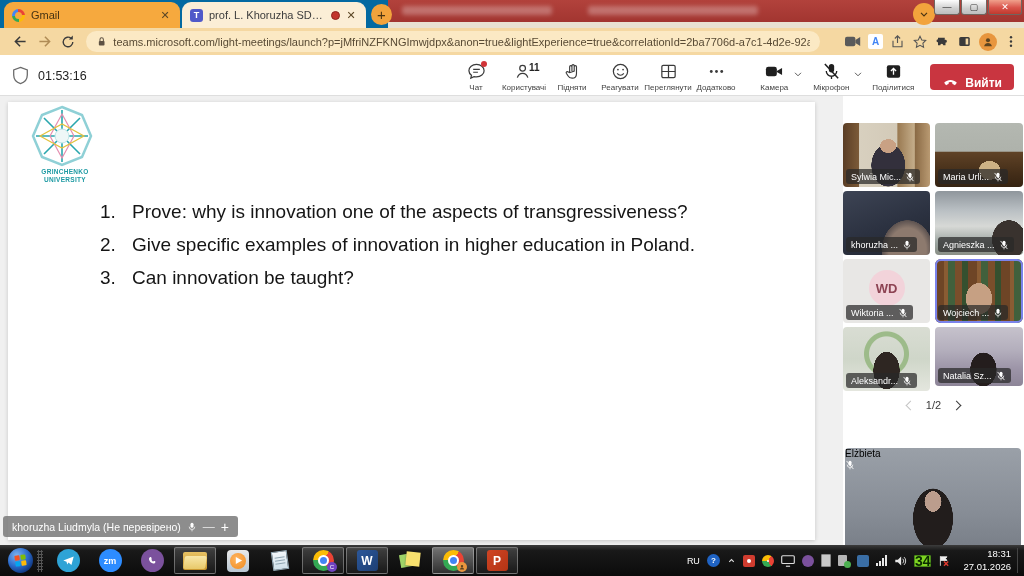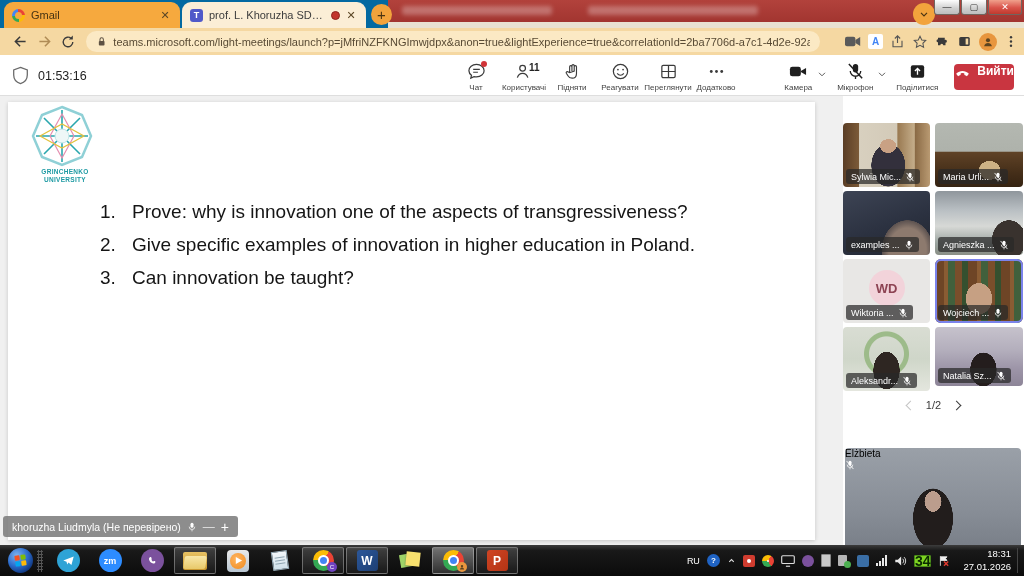--- a/index.html
+++ b/index.html
@@ -38,21 +38,21 @@
   .tmbar{position:absolute;left:0;top:55px;width:1024px;height:41px;background:#fff;border-bottom:1px solid #dedede}
   .timer-wrap{position:absolute;left:12px;top:11px;display:flex;align-items:center;gap:9px}
   .timer{font-size:12.5px;color:#242424}
   .tmbtns{position:absolute;left:452px;top:3px;display:flex;align-items:flex-start}
   .tmbtn{width:48px;display:flex;flex-direction:column;align-items:center;padding-top:4px;position:relative}
   .tmbtn .lbl{font-size:8px;color:#424242;margin-top:2px;white-space:nowrap}
   .reddot{position:absolute;top:3px;right:13px;width:6px;height:6px;background:#d13438;border-radius:50%}
   .pcount{position:absolute;top:4px;left:29px;font-size:10px;font-weight:bold;color:#242424}
   .chev-sm{width:12px;margin:10px 2px 0 -4px}
   .tm-right{position:absolute;right:10px;top:3px;display:flex;align-items:flex-start}
-  .leave-btn{margin-top:6px;margin-left:10px;height:26px;background:#c93540;border-radius:4px;color:#fff;font-size:12px;font-weight:bold;display:flex;align-items:flex-start;gap:6px;padding:0 0}
+  .leave-btn{margin-top:6px;margin-left:10px;height:26px;background:#c93540;border-radius:4px;color:#fff;font-size:12px;font-weight:bold;display:flex;align-items:flex-end;gap:6px;padding:0 12px}
 
   
   .content{position:absolute;left:0;top:96px;width:1024px;height:449px;background:#fff}
   .stage{position:absolute;left:0;top:0;width:843px;height:449px;background:#f0f0f0}
   .slide{position:absolute;left:8px;top:6px;width:807px;height:438px;background:#fff;box-shadow:0 1px 4px rgba(0,0,0,.18)}
   .logo{position:absolute;left:22px;top:2px;width:70px;text-align:center}
   .logo-txt{font-size:6.5px;font-weight:bold;color:#1d9aa3;line-height:1.25;letter-spacing:.3px}
   .slide-title{position:absolute;left:106px;top:22px;font-size:37px;color:#3d3d3d;letter-spacing:.5px}
   .slide-list{position:absolute;left:88px;top:95px;list-style:none;counter-reset:q;font-size:19px;color:#151515}
   .slide-list li{counter-increment:q;position:relative;padding-left:36px;height:33px;line-height:30px;white-space:nowrap}
@@ -379,21 +379,21 @@
               <svg width="10" height="12" viewBox="0 0 16 16">
                 <rect x="5.6" y="1" width="4.8" height="8" rx="2.4" fill="#fff"></rect>
                 <path d="M3.5 7.5a4.5 4.5 0 0 0 9 0M8 12.5v2.5" stroke="#fff" stroke-width="1.2" fill="none"></path>
                 <path d="M2.5 1.5l11 13" stroke="#fff" stroke-width="1.4"></path>
               </svg>
             </span>
           </div>
       </div>
       <div class="tile t-c p2">
         <div class="npill">
-            <span>examples ...</span>
+            <span>khoruzha ...</span>
             <span>
               <svg width="10" height="12" viewBox="0 0 16 16">
                 <rect x="5.6" y="1" width="4.8" height="8" rx="2.4" fill="#fff"></rect>
                 <path d="M3.5 7.5a4.5 4.5 0 0 0 9 0M8 12.5v2.5" stroke="#fff" stroke-width="1.2" fill="none"></path>
               </svg>
             </span>
           </div>
       </div>
       <div class="tile t-d p3">
         <div class="npill">

